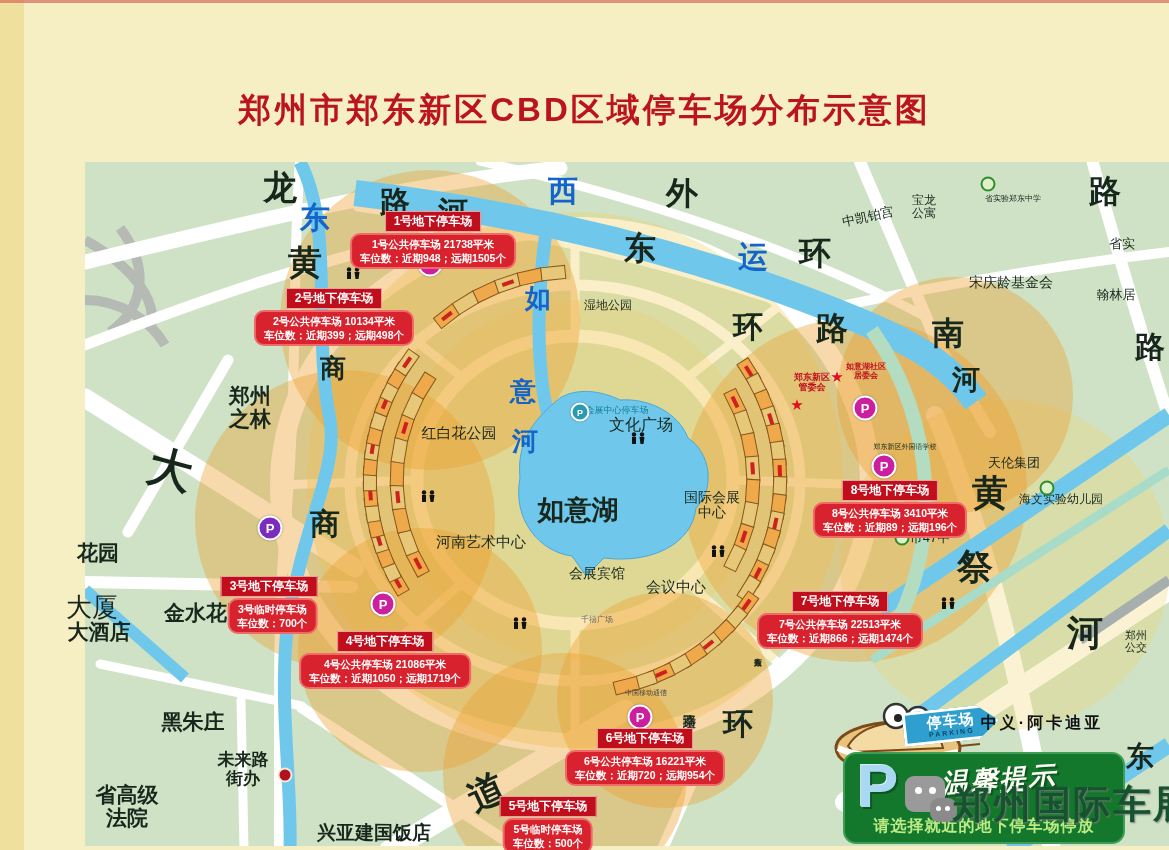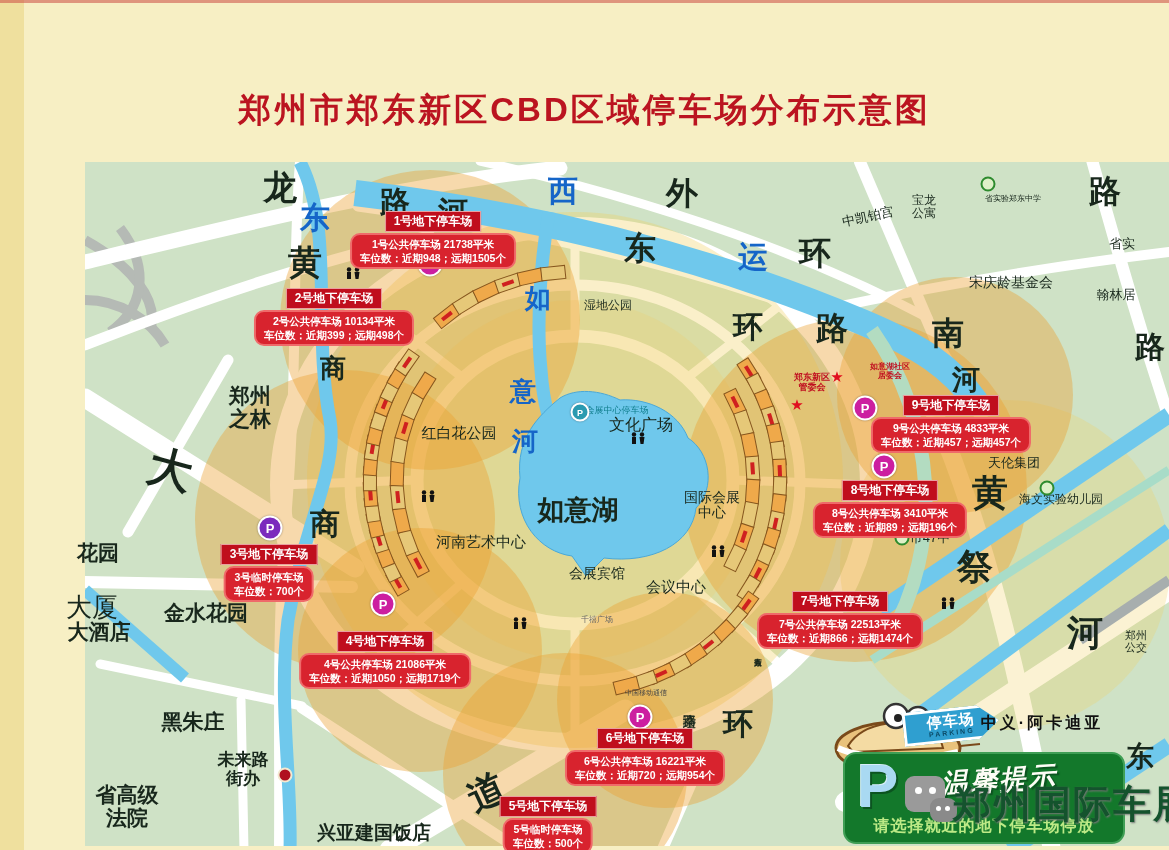--- a/index.html
+++ b/index.html
@@ -282,21 +282,21 @@
       <div class="lab" style="left: 1011px; top: 283px; font-size: 14px; transform: translate(-50%, -50%);">宋庆龄基金会</div>
       <div class="lab" style="left: 1116px; top: 295px; font-size: 13px; transform: translate(-50%, -50%);">翰林居</div>
       <div class="lab" style="left: 1014px; top: 463px; font-size: 13px; transform: translate(-50%, -50%);">天伦集团</div>
       <div class="lab" style="left: 1061px; top: 500px; font-size: 12px; transform: translate(-50%, -50%);">海文实验幼儿园</div>
       <div class="lab" style="left: 930px; top: 538px; font-size: 13px; transform: translate(-50%, -50%);">市47中</div>
       <div class="lab wrap" style="left: 1136px; top: 641px; font-size: 11px; width: 24px; transform: translate(-50%, -50%);">郑州公交</div>
       <div class="lab" style="left: 646px; top: 693px; font-size: 7px; color: rgb(68, 68, 68); transform: translate(-50%, -50%);">中国移动通信</div>
       <div class="lab v" style="left: 690px; top: 703px; font-size: 14px; transform: translate(-50%, -50%);">通泰路</div>
       <div class="lab v" style="left: 757px; top: 652px; font-size: 8px; transform: translate(-50%, -50%);">商务东五街</div>
       <div class="lab wrap" style="left: 812px; top: 383px; font-size: 9px; color: rgb(192, 16, 32); font-weight: bold; width: 38px; transform: translate(-50%, -50%);">郑东新区管委会</div>
-      <div class="lab wrap" style="left: 866px; top: 372px; font-size: 8px; color: rgb(192, 16, 32); font-weight: bold; width: 42px; transform: translate(-50%, -50%); margin-left: 24px;">如意湖社区居委会</div>
+      <div class="lab wrap" style="left: 866px; top: 372px; font-size: 8px; color: rgb(192, 16, 32); font-weight: bold; width: 42px; transform: translate(-50%, -50%);">如意湖社区居委会</div>
       <div class="lab" style="left: 905px; top: 447px; font-size: 7px; transform: translate(-50%, -50%);">郑东新区外国语学校</div>
     </div>
   <div id="markers">
       <div class="pmark" style="left: 430px; top: 264px; width: 21px; height: 21px; background: rgb(204, 31, 160); font-size: 13px;">P</div>
       <div class="pmark" style="left: 270px; top: 528px; width: 21px; height: 21px; background: rgb(123, 43, 189); font-size: 13px;">P</div>
       <div class="pmark" style="left: 383px; top: 604px; width: 21px; height: 21px; background: rgb(204, 31, 160); font-size: 13px;">P</div>
       <div class="pmark" style="left: 640px; top: 717px; width: 21px; height: 21px; background: rgb(204, 31, 160); font-size: 13px;">P</div>
       <div class="pmark" style="left: 865px; top: 408px; width: 21px; height: 21px; background: rgb(204, 31, 160); font-size: 13px;">P</div>
       <div class="pmark" style="left: 884px; top: 466px; width: 21px; height: 21px; background: rgb(204, 31, 160); font-size: 13px;">P</div>
       <div class="pmark" style="left: 580px; top: 412px; width: 15px; height: 15px; background: rgb(42, 154, 176); font-size: 9px;">P</div>
@@ -357,21 +357,21 @@
           <div>车位数：近期948；远期1505个</div>
         </div>
       </div>
       <div class="site" style="left: 334px; top: 288px; transform: translateX(-50%);">
         <div class="hdr">2号地下停车场</div>
         <div class="box">
           <div>2号公共停车场 10134平米</div>
           <div>车位数：近期399；远期498个</div>
         </div>
       </div>
-      <div class="site" style="left: 269px; top: 544px; transform: translateX(-50%);">
+      <div class="site" style="left: 269px; top: 576px; transform: translateX(-50%); align-items: flex-end;">
         <div class="hdr">3号地下停车场</div>
         <div class="box">
           <div>3号临时停车场</div>
           <div>车位数：700个</div>
         </div>
       </div>
       <div class="site" style="left: 385px; top: 631px; transform: translateX(-50%);">
         <div class="hdr">4号地下停车场</div>
         <div class="box">
           <div>4号公共停车场 21086平米</div>
@@ -397,27 +397,20 @@
         <div class="box">
           <div>7号公共停车场 22513平米</div>
           <div>车位数：近期866；远期1474个</div>
         </div>
       </div>
       <div class="site" style="left: 890px; top: 480px; transform: translateX(-50%);">
         <div class="hdr">8号地下停车场</div>
         <div class="box">
           <div>8号公共停车场 3410平米</div>
           <div>车位数：近期89；远期196个</div>
-        </div>
-      </div>
-      <div class="site" style="left: 951px; top: 395px; transform: translateX(-50%);">
-        <div class="hdr">9号地下停车场</div>
-        <div class="box">
-          <div>9号公共停车场 4833平米</div>
-          <div>车位数：近期457；远期457个</div>
         </div>
       </div>
     </div>
 
   <div class="footer">
 
     <svg width="190" height="95" style="position:absolute;left:818px;top:686px;">
       <ellipse cx="80" cy="62" rx="62" ry="26" fill="#e9c27c" stroke="#7a4a1a" stroke-width="3"></ellipse>
       <path d="M30,60 C45,35 90,30 120,45 L125,62 L35,66 Z" fill="#f4dba3" stroke="#7a4a1a" stroke-width="2"></path>
       <path d="M20,62 C40,72 100,76 140,66" stroke="#ffffff" stroke-width="6" fill="none"></path>

